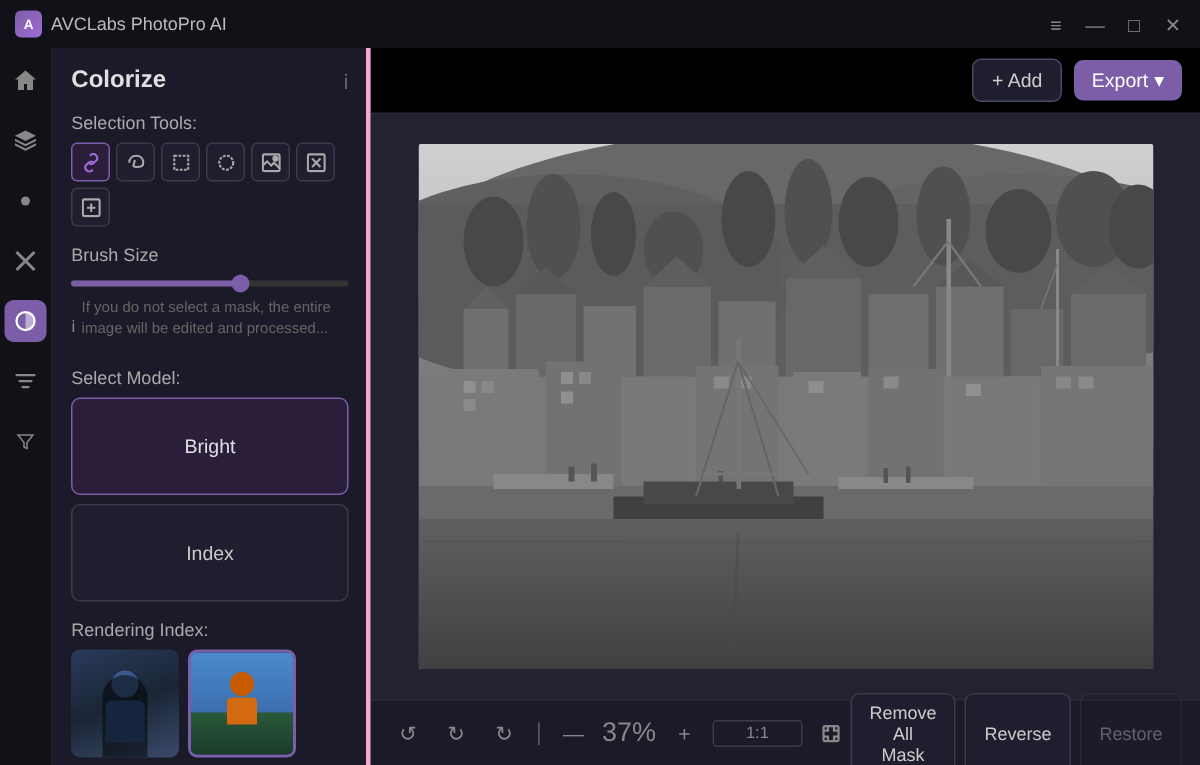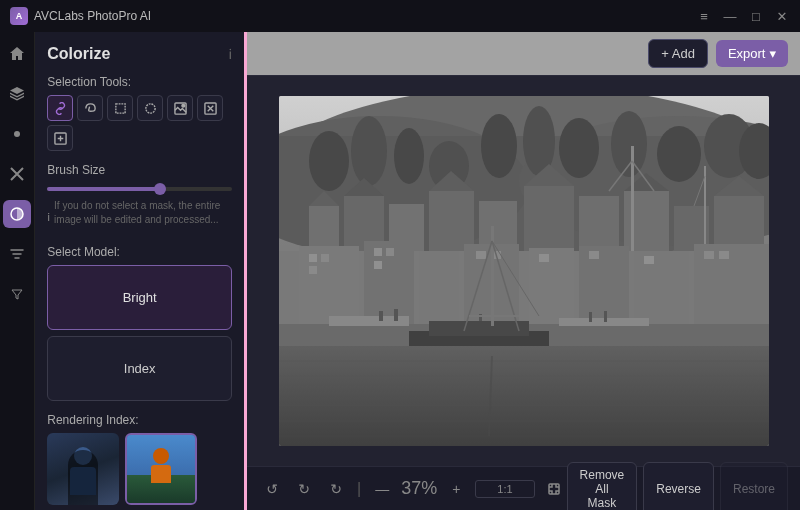--- a/index.html
+++ b/index.html
@@ -294,21 +294,21 @@
 
     
     #canvas-area {
       flex: 1;
       background: #222230;
       display: flex;
       flex-direction: column;
     }
     #header-bar {
       height: 44px;
-      background: #a3a3a3;
+      background: #000000;
       display: flex;
       align-items: center;
       justify-content: flex-end;
       padding: 0 12px;
       gap: 8px;
       border-bottom: 1px solid #2a2a3a;
     }
     #add-btn {
       padding: 6px 12px;
       background: #1e1e2e;

